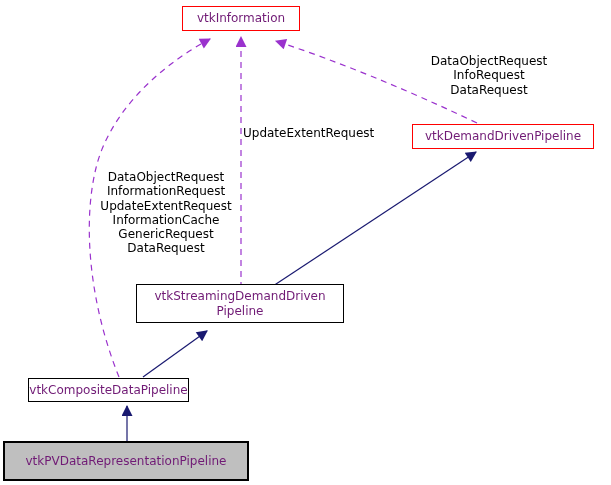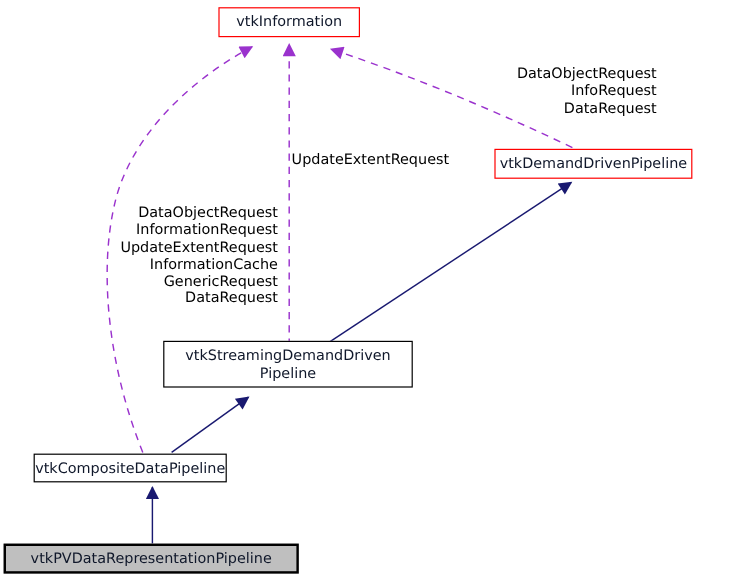--- a/index.html
+++ b/index.html
@@ -14,21 +14,21 @@
   .edge-layer {
     position: absolute;
     left: 0; top: 0;
     width: 611px; height: 485px;
   }
   .node {
     position: absolute;
     box-sizing: border-box;
     background: #ffffff;
     border: 1px solid #000000;
-    color: #0f172a;
+    color: #701a75;
     font-size: 12px;
     line-height: 15px;
     display: flex;
     align-items: center;
     justify-content: center;
     text-align: center;
     white-space: pre-line;
     cursor: pointer;
   }
   .node-red { border-color: #ff0000; }
@@ -38,28 +38,28 @@
     cursor: default;
   }
   .edge-label {
     position: absolute;
     font-size: 12px;
     line-height: 14.3px;
     color: #000000;
     white-space: pre-line;
   }
   .edge-label.centered {
-    text-align: right;
+    text-align: center;
     transform: translateX(-50%);
   }
   #node-information        { left: 182px; top: 6px;   width: 118px; height: 25px; }
-  #node-demand-driven      { left: 412px; top: 124px; width: 165px; height: 25px; }
+  #node-demand-driven      { left: 412px; top: 124px; width: 182px; height: 25px; }
   #node-streaming          { left: 136px; top: 284px; width: 208px; height: 39px; }
   #node-composite          { left: 28px;  top: 378px; width: 161px; height: 24px; }
-  #node-pv-representation  { left: 3px;   top: 453px; width: 246px; height: 25px; }
+  #node-pv-representation  { left: 3px;   top: 441px; width: 246px; height: 40px; }
   #label-demand-to-info    { left: 489px; top: 54px; }
   #label-streaming-to-info { left: 243px; top: 126px; }
   #label-composite-to-info { left: 166px; top: 170px; }
 </style>
 </head>
 <body>
 
 <div class="canvas">
 
   <svg class="edge-layer" width="611" height="485" viewBox="0 0 611 485" xmlns="http://www.w3.org/2000/svg">

